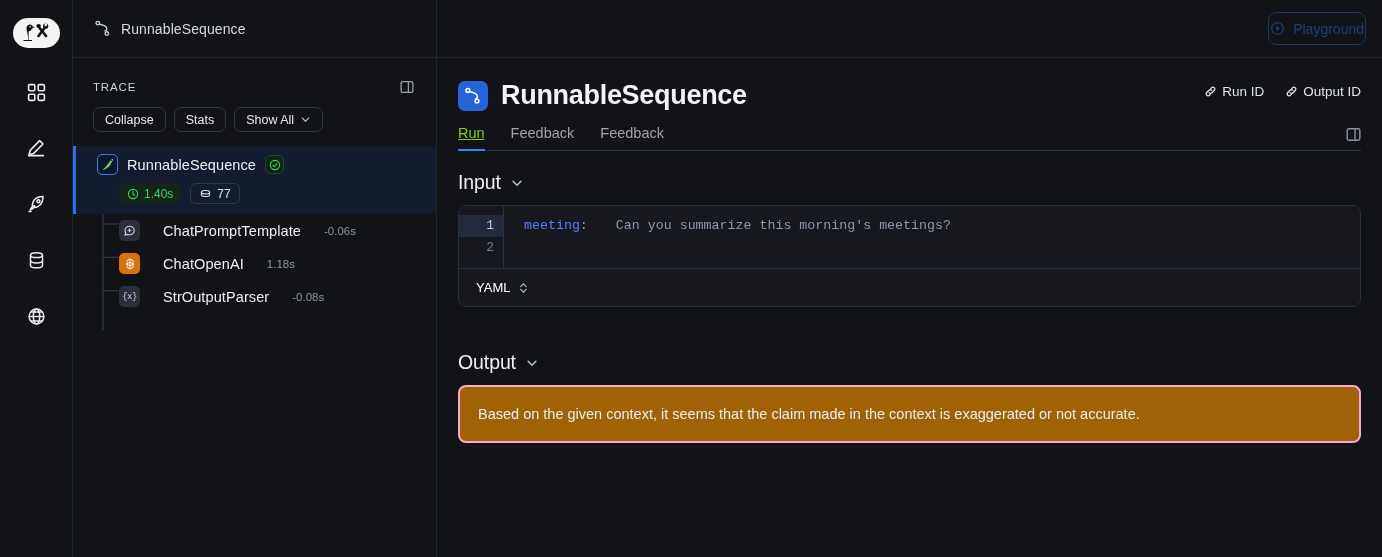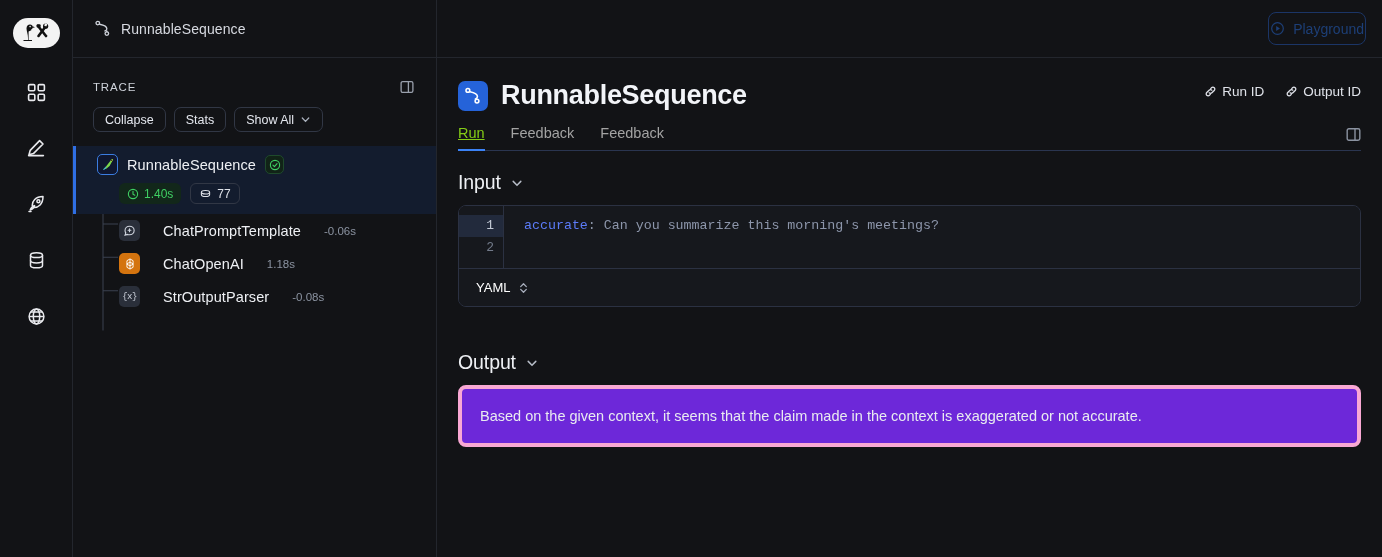--- a/index.html
+++ b/index.html
@@ -178,30 +178,30 @@
   }
   .gutter div { line-height: 22px; }
   .gutter div.cur { background: #222a3c; color: #c4cad6; margin-right:-9px; padding-right:9px;}
   .code-lines {
     flex: 1 1 auto; padding: 9px 0 9px 20px;
     font-family: "Liberation Mono", monospace; font-size: 13.3px; line-height: 22px;
     white-space: nowrap;
   }
   .k { color: #5c7cfa; }
   .p { color: #8a93a6; }
-  .v { color: #8d96ab; }
+  .v { color: #8d96ab; margin-left: 20px; }
   .code-foot {
     border-top: 1px solid #2b3142; background: #16181d;
     padding: 11px 0 11px 17px; display: flex; align-items: center; gap: 8px;
   }
   .lang { font-size: 13px; color: #ffffff; font-family: "Liberation Sans", sans-serif;}
   .spin { color: #a7aebc; display: flex; }
 
   .out-card {
-    border: 4px solid #f9a8d4; border-radius: 8px; background: #6d28d9;
+    border: 2px solid #f9a8d4; border-radius: 8px; background: #a16207;
     padding: 17px 18px;
   }
   .out-text { font-size: 14.5px; color: #e9ebf0; line-height: 1.4; }
 </style>
 </head>
 <body>
 
 <div class="app">
 
   <div class="rail">
@@ -455,21 +455,21 @@
       </div>
 
       <div class="code-card">
         <div class="code-body">
           <div class="gutter">
             <div class="cur">1</div>
             <div>2</div>
           </div>
           <div class="code-lines">
             <div>
-              <span class="k">accurate</span><span class="p">:</span><span class="v"> Can you summarize this morning's meetings?</span>
+              <span class="k">meeting</span><span class="p">:</span><span class="v"> Can you summarize this morning's meetings?</span>
             </div>
           </div>
         </div>
         <div class="code-foot">
           <span class="lang">YAML</span>
           <span class="spin">
             <svg width="11" height="14" viewBox="0 0 10 14" fill="none" stroke="currentColor" stroke-width="1.3" stroke-linecap="round" stroke-linejoin="round">
               <path d="M2.2 5.6 L5 2.8 L7.8 5.6"></path>
                 <path d="M2.2 8.4 L5 11.2 L7.8 8.4"></path>
             </svg>

